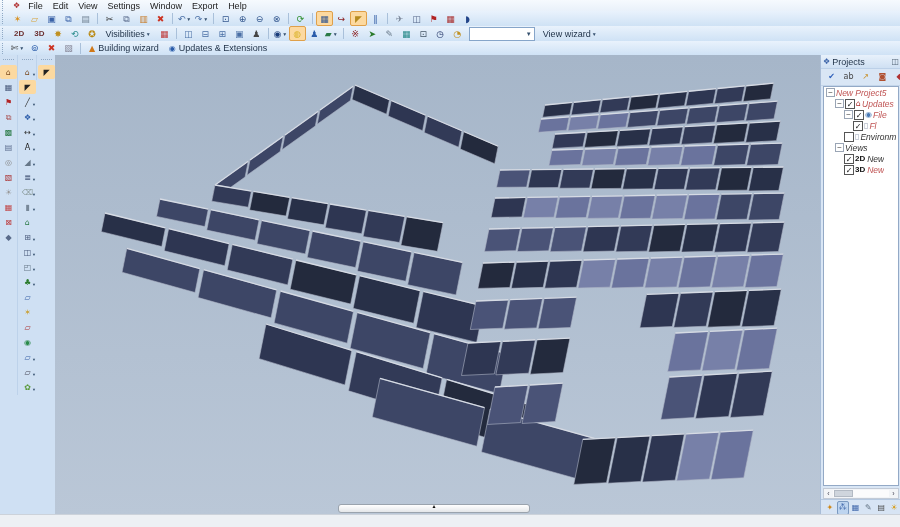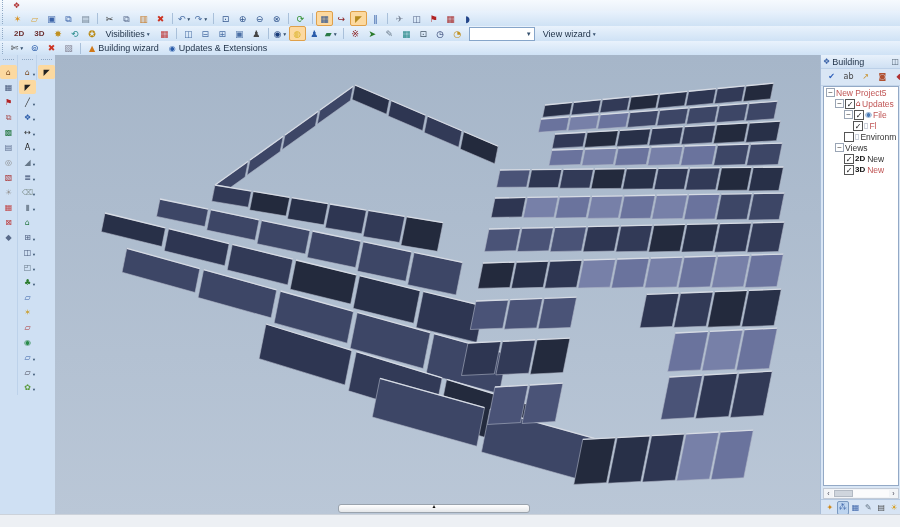--- a/index.html
+++ b/index.html
@@ -62,21 +62,21 @@
   #ptree{position:absolute;left:2px;top:31px;right:2px;bottom:29px;background:#fff;
     border:1px solid #93a9c6;overflow:hidden;font-size:8.5px;}
   .trow{display:flex;align-items:center;height:11px;white-space:nowrap;}
   .exp{width:9px;height:9px;flex:none;border:1px solid #9aa5b5;background:#fff;color:#444;
     font-size:8px;line-height:7px;text-align:center;margin-right:1px;box-sizing:border-box;}
   .cb{width:10px;height:10px;flex:none;border:1px solid #555;background:#fff;color:#111;
     font-size:8px;line-height:9px;text-align:center;margin-right:1px;box-sizing:border-box;
     font-family:"DejaVu Sans",sans-serif;}
   .ticon{font-family:"DejaVu Sans",sans-serif;font-size:8px;margin-right:1px;}
   .pfx{font-weight:bold;color:#111;margin-right:2px;font-size:8px;}
-  .tlabel{overflow:hidden;text-overflow:clip;}
+  .tlabel{overflow:hidden;text-overflow:clip;font-style:italic;}
   .hscroll{position:absolute;left:2px;right:2px;bottom:16px;height:11px;background:#f2f4f7;
     border:1px solid #c2cad6;display:flex;align-items:center;box-sizing:border-box;}
   .sarrow{width:9px;text-align:center;font-size:7px;color:#445;flex:none;}
   .strack{flex:1;height:7px;position:relative;background:#fbfbfc;}
   .sthumb{position:absolute;left:1px;top:0;width:34%;height:7px;background:#cfd5dd;
     border:1px solid #b3bac4;box-sizing:border-box;}
   .ptabs{position:absolute;left:0;right:0;bottom:0;height:15px;background:#d7e4f4;
     border-top:1px solid #b5c8e0;display:flex;align-items:center;padding-left:3px;}
   .ptab{width:12px;height:12px;display:flex;align-items:center;justify-content:center;
     border-radius:2px;border:1px solid transparent;margin-right:1px;}
@@ -85,20 +85,21 @@
   
   #statusbar{position:absolute;left:0;bottom:0;width:900px;height:12px;background:#edf0f4;
     border-top:1px solid #ccd2da;}
 </style>
 </head>
 <body>
 
 <div class="menubar">
   <span class="grip"></span>
   <span class="appicon">❖</span>
+  <span id="menu-items"><span class="menu-item">File</span><span class="menu-item">Edit</span><span class="menu-item">View</span><span class="menu-item">Settings</span><span class="menu-item">Window</span><span class="menu-item">Export</span><span class="menu-item">Help</span></span>
 </div>
 
 <div class="tbar" id="tbar1">
     <span class="grip"></span>
     <span class="tbtn">
       <span class="ico" style="color: rgb(216, 144, 32);">✶</span>
     </span>
     <span class="tbtn">
       <span class="ico" style="color: rgb(216, 163, 58);">▱</span>
     </span>
@@ -685,21 +686,21 @@
       <line x1="665.5555555555555" y1="376.8888888888889" x2="698.2777777777778" y2="375.09444444444443" stroke="#d6dbe4" stroke-width="1.3"></line>
     </svg>
   <div class="vslider">
     <span class="mark">▴</span>
   </div>
 </div>
 
 <div id="rpanel">
   <div class="phead">
     <span class="ico" style="color:#3a62a8">❖</span>
-    <span class="ptitle">Building</span>
+    <span class="ptitle">Projects</span>
     <span class="ico" style="color:#556677">◫</span>
   </div>
   <div class="ptool" id="ptoolbar">
       <span class="tbtn">
         <span class="ico" style="color: rgb(42, 92, 184); font-size: 8px;">✔</span>
       </span>
       <span class="tbtn">
         <span class="ico" style="color: rgb(68, 68, 68); font-size: 8px;">ab</span>
       </span>
       <span class="tbtn">

